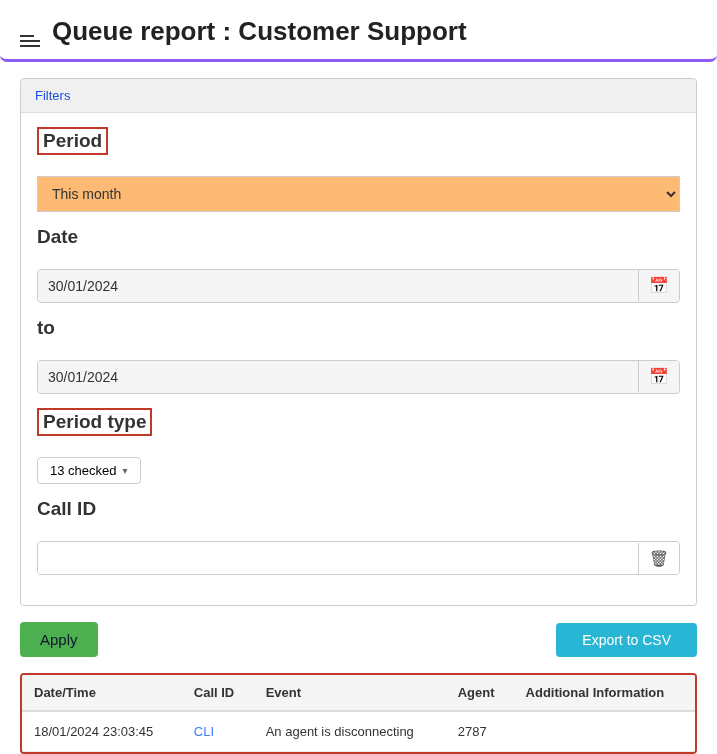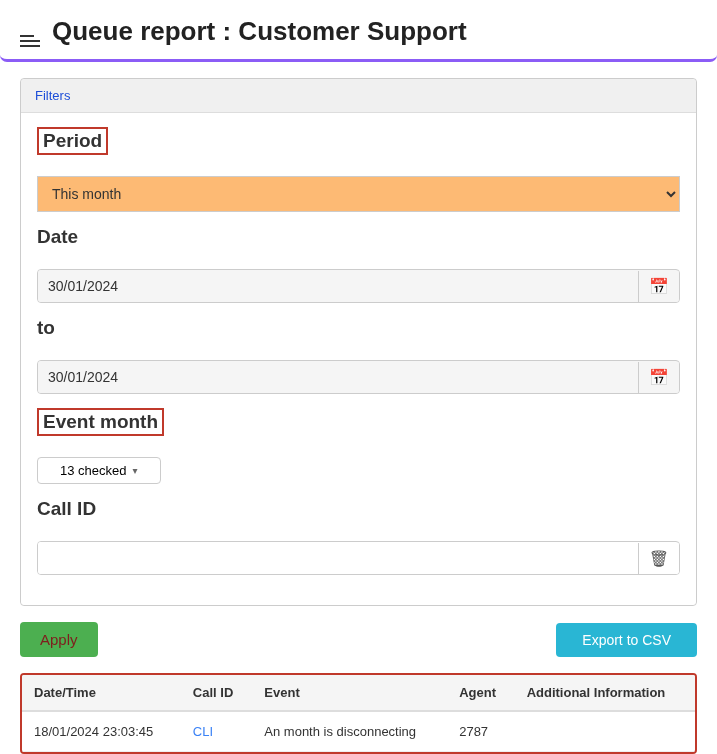--- a/index.html
+++ b/index.html
@@ -95,21 +95,21 @@
       border: 1px solid #ccc;
       border-radius: 0;
       font-size: 14px;
       background: #fdba74;
       appearance: auto;
       color: #333;
     }
 
     .date-input-wrapper {
       display: flex;
-      align-items: flex-end;
+      align-items: flex-start;
       border: 1px solid #ccc;
       border-radius: 4px;
       background: #f5f5f5;
       overflow: hidden;
     }
 
     .date-input {
       flex: 1;
       padding: 8px 10px;
       border: none;
@@ -126,21 +126,21 @@
       border-left: 1px solid #ccc;
       cursor: pointer;
       font-size: 16px;
       color: #555;
     }
 
     .checked-dropdown {
       display: inline-flex;
       align-items: center;
       gap: 6px;
-      padding: 5px 22px;
+      padding: 5px 12px;
       background: #fff;
       border: 1px solid #ccc;
       border-radius: 4px;
       cursor: pointer;
       font-size: 13px;
     }
 
     .checked-dropdown .chevron {
       font-size: 10px;
       color: #666;
@@ -178,21 +178,21 @@
     .actions-row {
       display: flex;
       justify-content: space-between;
       align-items: center;
       margin: 0 20px 16px 20px;
     }
 
     .btn-apply {
       padding: 9px 20px;
       background: #4caf50;
-      color: #7f1d1d;
+      color: #0f172a;
       border: none;
       border-radius: 4px;
       font-size: 15px;
       cursor: pointer;
       font-weight: 500;
     }
 
     .btn-export {
       padding: 9px 26px;
       background: #29b6d4;
@@ -290,21 +290,21 @@
       <div class="filter-label">to</div>
       <div class="date-input-wrapper">
         <input type="text" class="date-input" value="30/01/2024" readonly="" style="">
         <button class="calendar-btn">
           <span>📅</span>
         </button>
       </div>
     </div>
 
     <div class="filter-row">
-      <div class="filter-label filter-label-bordered">Event month</div>
+      <div class="filter-label filter-label-bordered">Period type</div>
       <div>
         <button class="checked-dropdown">
           <span>13 checked</span>
           <span class="chevron">▾</span>
         </button>
       </div>
     </div>
 
     <div class="filter-row">
       <div class="filter-label">Call ID</div>
@@ -334,19 +334,19 @@
         <th>Agent</th>
         <th>Additional Information</th>
       </tr>
     </thead>
     <tbody>
       <tr>
         <td>18/01/2024 23:03:45</td>
         <td>
           <a class="link-cli">CLI</a>
         </td>
-        <td>An month is disconnecting</td>
+        <td>An agent is disconnecting</td>
         <td>2787</td>
         <td></td>
       </tr>
     </tbody>
   </table>
 </div>
 
 </body></html>

